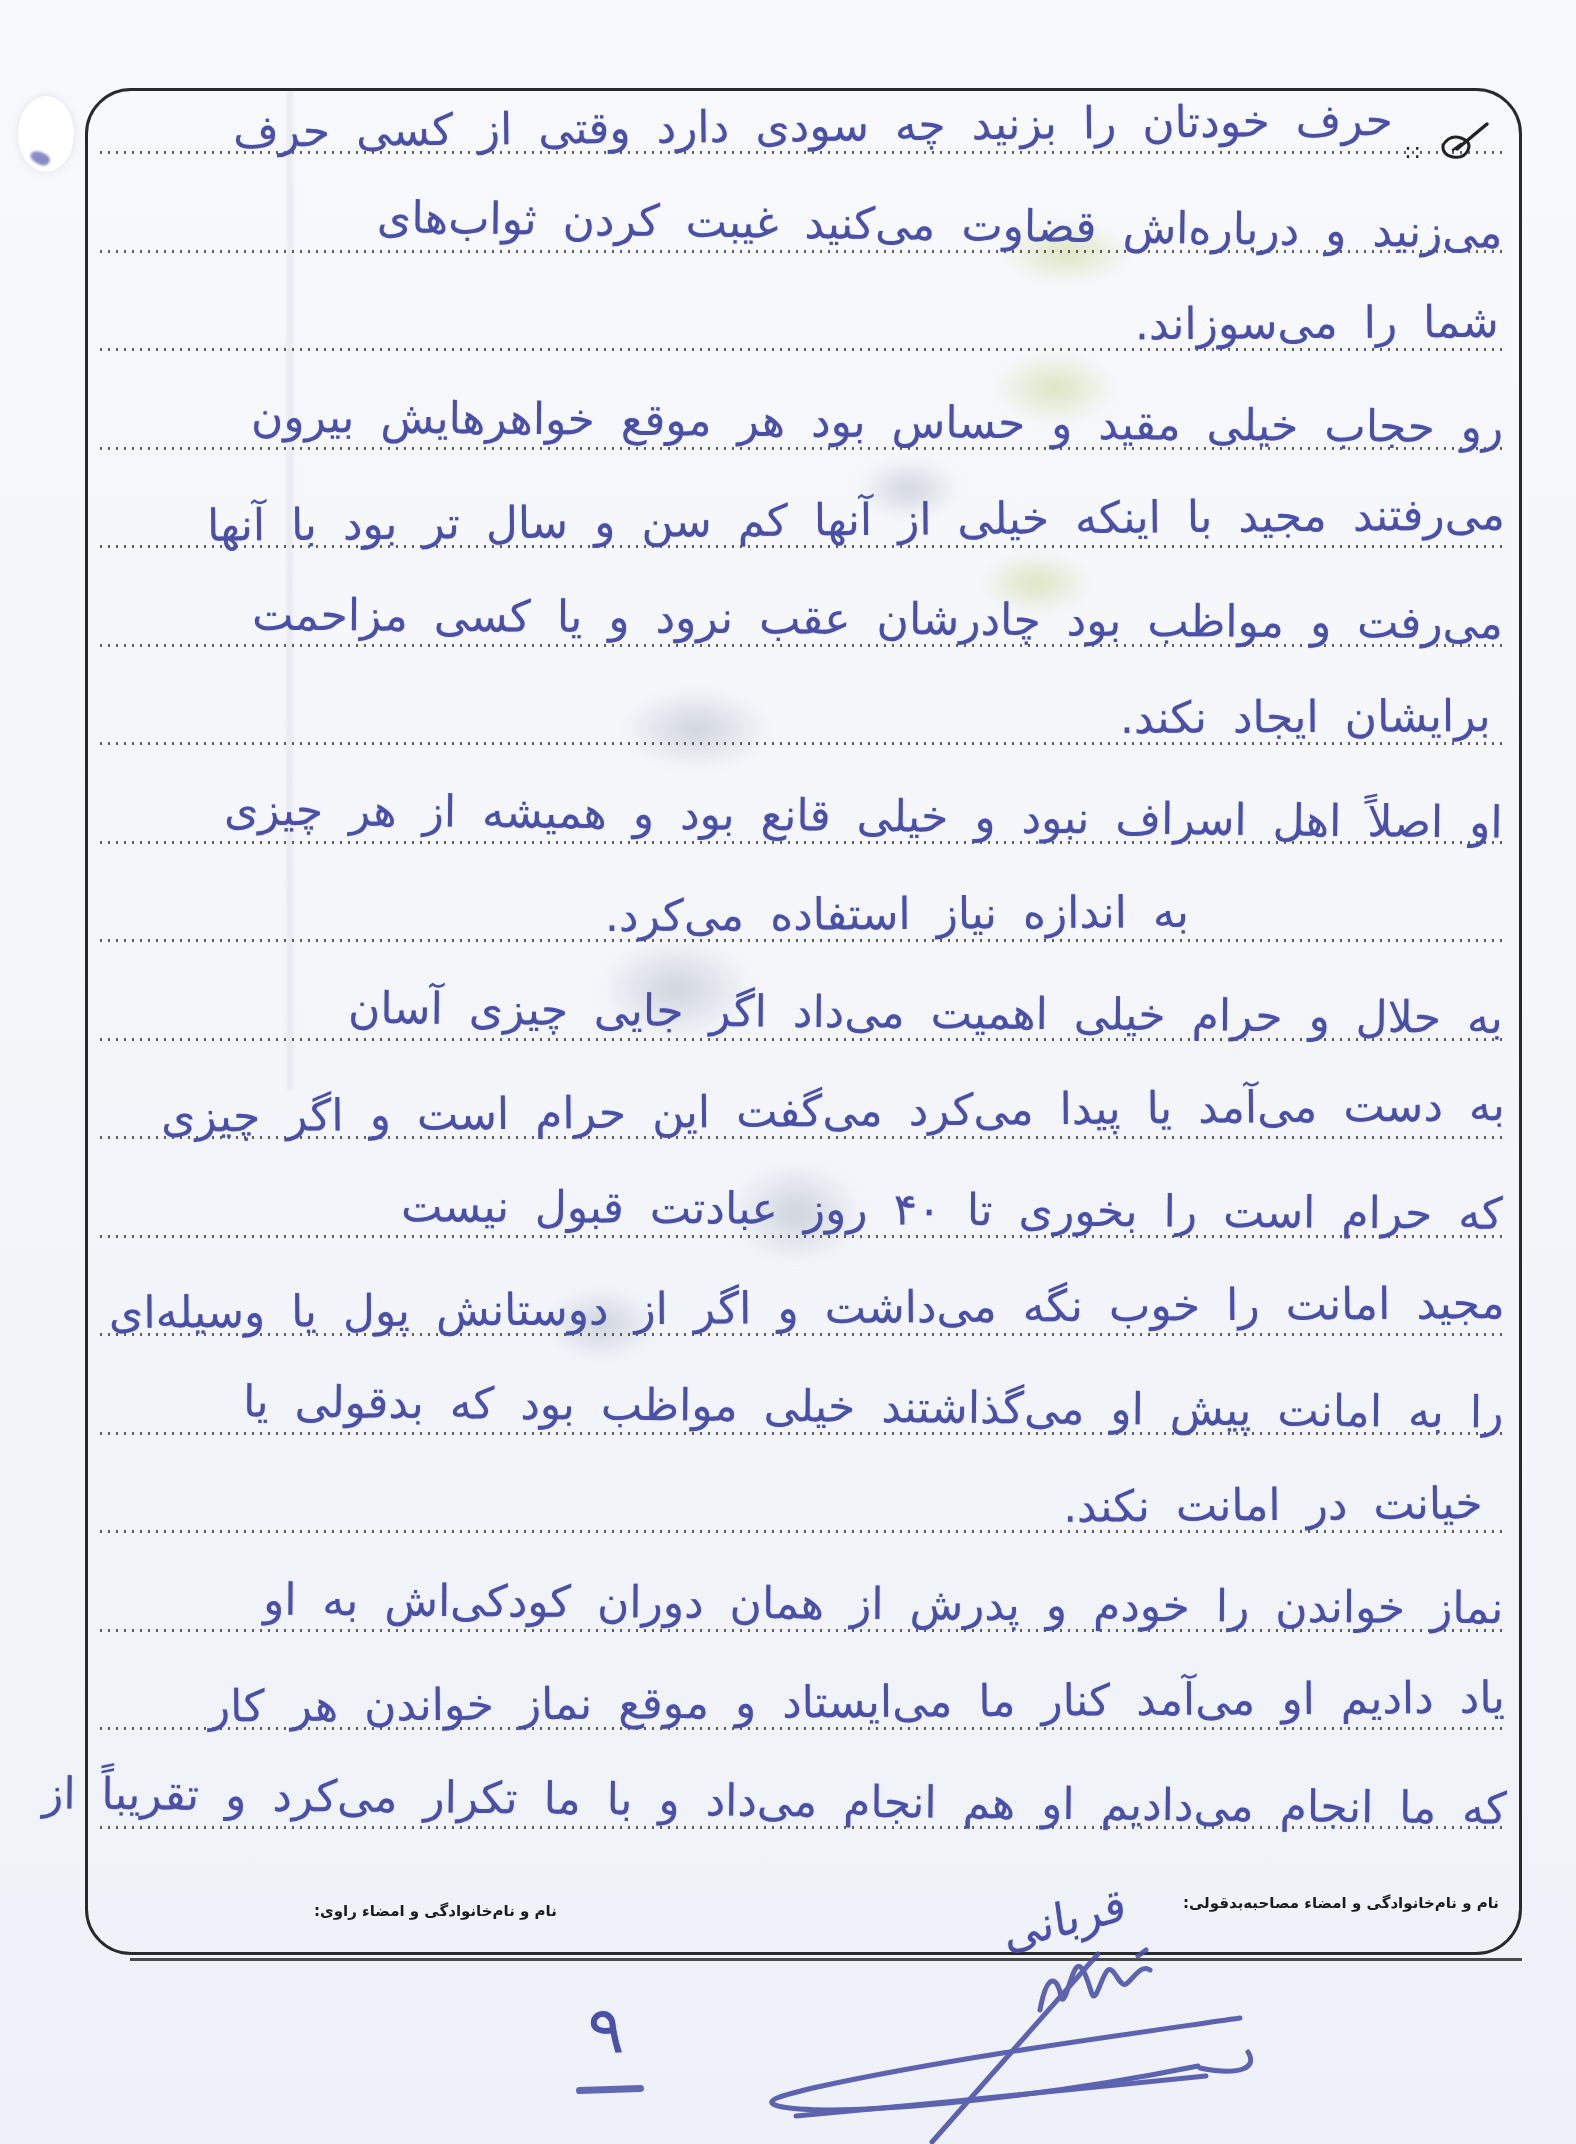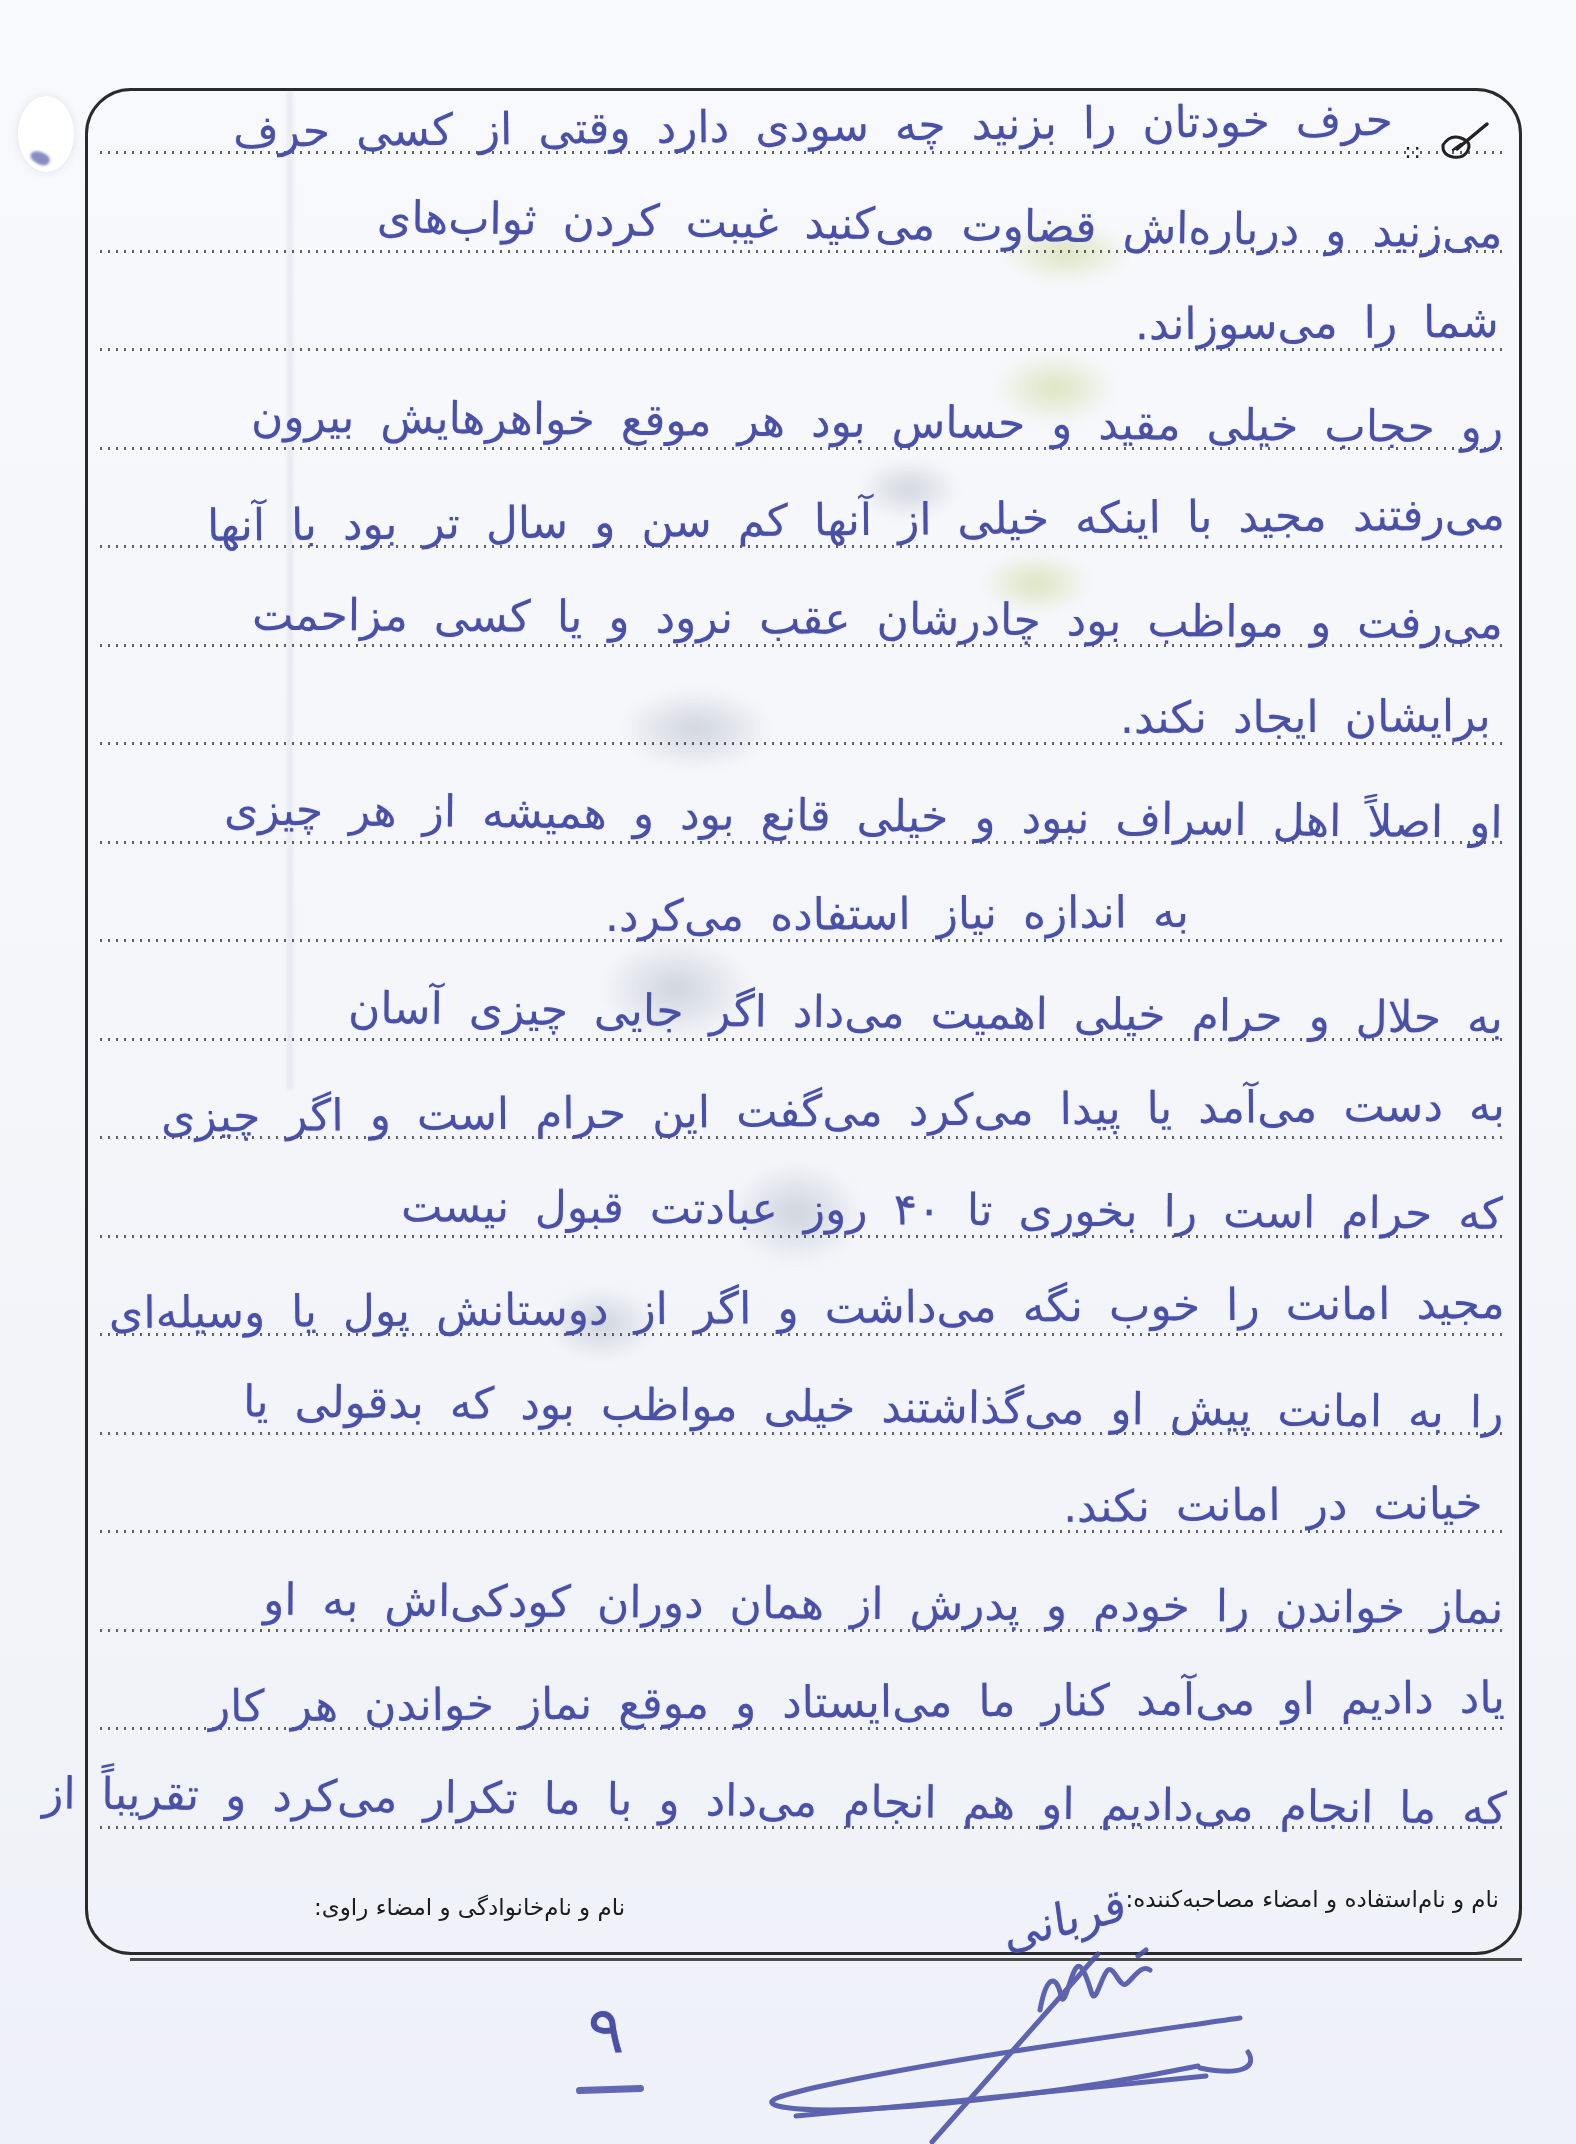--- a/index.html
+++ b/index.html
@@ -29,22 +29,22 @@
     position:absolute;direction:rtl;white-space:nowrap;
     font-size:44px;line-height:62px;word-spacing:12px;
     color:#4a50a6;text-shadow:0 0 1px rgba(72,78,168,.45);
     z-index:3;
   }
   
   .marker{position:absolute;right:26px;top:28px;display:flex;align-items:center;gap:6px;z-index:4;}
   .marker .dots{color:#222;font-size:22px;letter-spacing:2px;transform:translateY(6px);}
   
   .footer-label{
-    position:absolute;direction:rtl;color:#1c1c1c;font-weight:normal;
-    font-size:23px;z-index:4;
+    position:absolute;direction:rtl;color:#1c1c1c;font-weight:bold;
+    font-size:15px;z-index:4;
   }
   .footer-label.interviewer{right:20px;bottom:40px;}
   .footer-label.narrator{left:226px;bottom:32px;letter-spacing:1px;}
   .interviewer-sign{
     position:absolute;right:392px;bottom:6px;direction:rtl;
     font-size:46px;color:#4a50a6;transform:rotate(-14deg) skewX(-6deg);
     text-shadow:0 0 1px rgba(72,78,168,.5);z-index:5;
   }
   
   .page-number{
@@ -129,21 +129,21 @@
         <div class="hand-line" style="top: 989px; right: 14px; transform: rotate(-0.5deg);">به دست می‌آمد یا پیدا می‌کرد می‌گفت این حرام است و اگر چیزی</div>
         <div class="hand-line" style="top: 1087.5px; right: 16px; transform: rotate(0.4deg);">که حرام است را بخوری تا ۴۰ روز عبادتت قبول نیست</div>
         <div class="hand-line" style="top: 1186px; right: 14px; transform: rotate(-0.4deg);">مجید امانت را خوب نگه می‌داشت و اگر از دوستانش پول یا وسیله‌ای</div>
         <div class="hand-line" style="top: 1284.5px; right: 16px; transform: rotate(0.5deg);">را به امانت پیش او می‌گذاشتند خیلی مواظب بود که بدقولی یا</div>
         <div class="hand-line" style="top: 1383px; right: 36px; transform: rotate(-0.5deg);">خیانت در امانت نکند.</div>
         <div class="hand-line" style="top: 1481.5px; right: 16px; transform: rotate(0.4deg);">نماز خواندن را خودم و پدرش از همان دوران کودکی‌اش به او</div>
         <div class="hand-line" style="top: 1580px; right: 14px; transform: rotate(-0.4deg);">یاد دادیم او می‌آمد کنار ما می‌ایستاد و موقع نماز خواندن هر کار</div>
         <div class="hand-line" style="top: 1678.5px; right: 12px; transform: rotate(0.6deg);">که ما انجام می‌دادیم او هم انجام می‌داد و با ما تکرار می‌کرد و تقریباً از</div>
       </div>
 
-    <div class="footer-label interviewer">نام و نام‌استفاده و امضاء مصاحبه‌کننده:</div>
+    <div class="footer-label interviewer">نام و نام‌خانوادگی و امضاء مصاحبه‌بدقولی:</div>
     <div class="interviewer-sign">قربانی</div>
     <div class="footer-label narrator">نام و نام‌خانوادگی و امضاء راوی:</div>
   </div>
 
   <div class="bottom-extra-line"></div>
 
   <div class="page-number">۹</div>
   <div class="page-number-underline"></div>
 
   <div class="big-signature">

